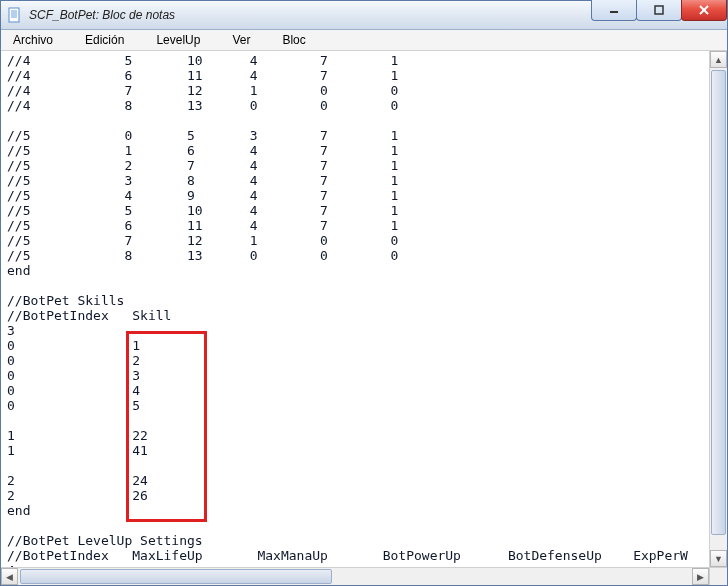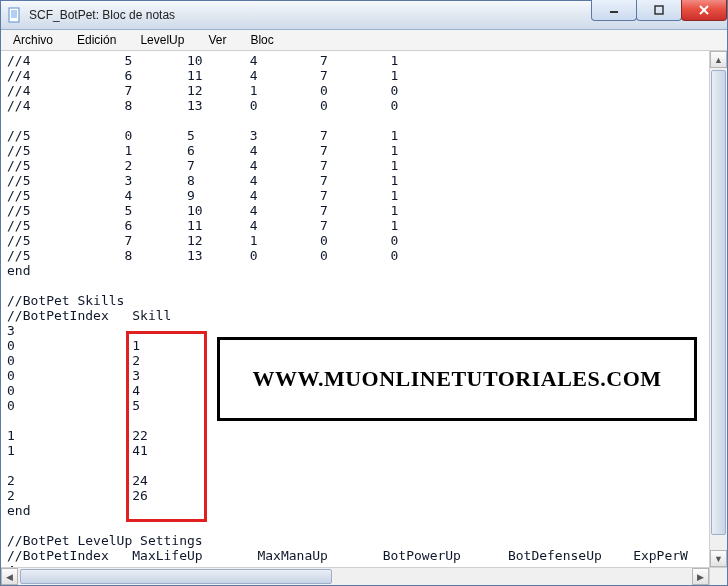--- a/index.html
+++ b/index.html
@@ -33,20 +33,21 @@
   .titlebar .app-icon {
     width: 16px; height: 16px;
     margin-right: 6px;
     display: inline-flex;
     align-items: center;
     justify-content: center;
   }
   .titlebar .title {
     color: #222;
     font-size: 12px;
+    font-style: italic;
   }
   .win-btns {
     position: absolute;
     right: 0;
     top: -1px;
     display: flex;
     gap: 0;
   }
   .win-btn {
     width: 44px;
@@ -66,21 +67,21 @@
     color: #fff;
     border-color: #8a2a22;
   }
   .menubar {
     height: 20px;
     background: #f4f4f4;
     border-bottom: 1px solid #d0d0d0;
     display: flex;
     align-items: center;
     padding: 0 4px;
-    gap: 8px;
+    gap: 16px;
     font-size: 12px;
   }
   .menubar .menu-item {
     padding: 2px 8px;
     cursor: default;
   }
   .client {
     flex: 1 1 auto;
     position: relative;
     background: #fff;
@@ -252,23 +253,20 @@
 
 //BotPet LevelUp Settings
 //BotPetIndex   MaxLifeUp       MaxManaUp       BotPowerUp      BotDefenseUp    ExpPerW
 4
 0               2               3               2               2               5
 1               2               1               2               3               5
 2               3               3               2               1               5
 end</div>
 
     <div class="red-box" id="red-box" style="left: 125px; top: 280px; width: 75px; height: 185px;"></div>
-    <div class="watermark" id="watermark" style="left: 216px; top: 286px; width: 450px; height: 66px;">
-      <span>WWW.MUONLINETUTORIALES.COM</span>
-    </div>
 
     <div class="vscroll">
       <div class="sb-btn">▲</div>
       <div class="sb-track">
         <div class="sb-thumb-v" id="vthumb" style="top: 2px; height: 96%;"></div>
       </div>
       <div class="sb-btn">▼</div>
     </div>
     <div class="hscroll">
       <div class="sb-btn">◀</div>

